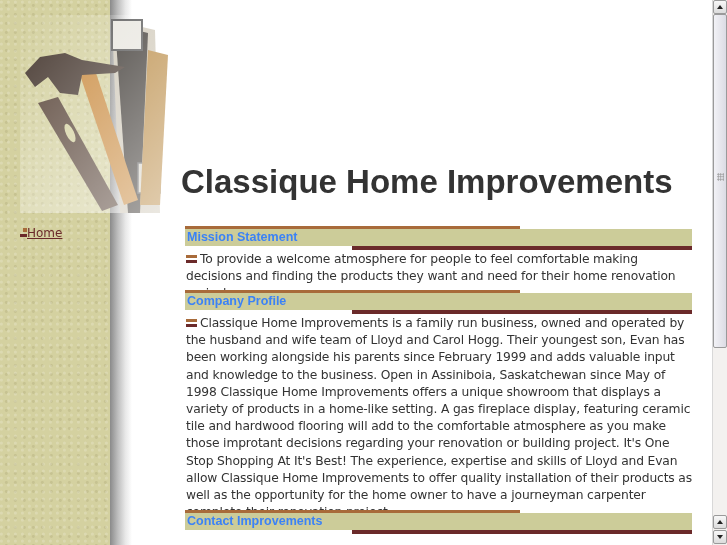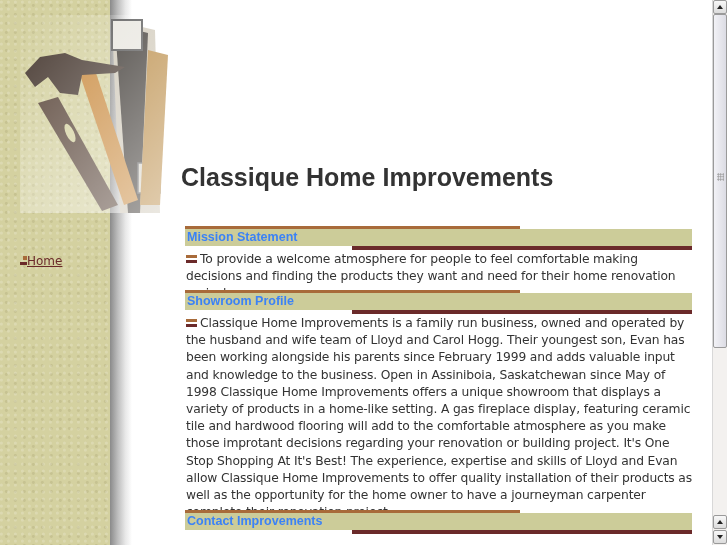--- a/index.html
+++ b/index.html
@@ -16,34 +16,34 @@
       radial-gradient(circle at 70% 60%, rgba(120,110,60,0.15) 1px, transparent 2px);
     background-size:7px 7px, 9px 9px;
   }
   .sidebar-shadow {
     position:absolute; left:110px; top:0; width:22px; height:545px;
     background:linear-gradient(to right, #8a8a8a 0%, #bdbdbd 35%, #e8e8e8 70%, #ffffff 100%);
   }
   .logo {
     position:absolute; left:20px; top:15px; width:155px; height:198px;
   }
-  .nav { position:absolute; left:20px; top:226px; font-size:12px;margin-top:28px; }
+  .nav { position:absolute; left:20px; top:226px; font-size:12px; }
   .nav-item { display:block; margin-bottom:6px; line-height:15px; }
   .nav-bullet {
     display:inline-block; width:7px; height:10px; vertical-align:-1px; position:relative;
   }
   .nav-bullet::before { content:""; position:absolute; left:3px; top:0; width:4px; height:4px; background:#a86b3a; }
   .nav-bullet::after { content:""; position:absolute; left:0; top:6px; width:7px; height:3px; background:#6b2a2a; }
   .nav-link { color:#6b2a2a; text-decoration:underline; cursor:pointer; }
   .nav-item.block .nav-link { display:block; margin-top:2px; }
 
   .title {
     position:absolute; left:181px; top:163px; margin:0;
     font-family:"Liberation Sans", sans-serif;
-    font-size:25px; font-weight:bold; color:#333333; white-space:nowrap;
+    font-size:33px; font-weight:bold; color:#333333; white-space:nowrap;
   }
   .section { position:absolute; left:185px; width:507px; }
   .sec-head { position:relative; height:25px; }
   .sec-top { position:absolute; left:0; top:0; height:3px; width:335px; background:#a86b3a; }
   .sec-bar { position:absolute; left:0; top:3px; height:17px; width:507px; background:#cccc99; }
   .sec-under { position:absolute; left:167px; top:20px; height:4px; width:340px; background:#6b2a2a; }
   .sec-label {
     position:absolute; left:2px; top:4px; font-size:12.5px; font-weight:bold; color:#3b82f6;
     font-family:"Liberation Sans", sans-serif;
   }
@@ -109,21 +109,21 @@
     <span class="sec-label">Mission Statement</span>
   </div>
   <p class="sec-body"><span class="para-bullet"></span><span>To provide a welcome atmosphere for people to feel comfortable making decisions and finding the products they want and need for their home renovation project.</span></p>
 </div>
 
 <div class="section" style="top:290px;">
   <div class="sec-head">
     <div class="sec-top"></div>
     <div class="sec-bar"></div>
     <div class="sec-under"></div>
-    <span class="sec-label">Showroom Profile</span>
+    <span class="sec-label">Company Profile</span>
   </div>
   <p class="sec-body"><span class="para-bullet"></span><span>Classique Home Improvements is a family run business, owned and operated by the husband and wife team of Lloyd and Carol Hogg. Their youngest son, Evan has been working alongside his parents since February 1999 and adds valuable input and knowledge to the business. Open in Assiniboia, Saskatchewan since May of 1998 Classique Home Improvements offers a unique showroom that displays a variety of products in a home-like setting. A gas fireplace display, featuring ceramic tile and hardwood flooring will add to the comfortable atmosphere as you make those improtant decisions regarding your renovation or building project. It's One Stop Shopping At It's Best! The experience, expertise and skills of Lloyd and Evan allow Classique Home Improvements to offer quality installation of their products as well as the opportunity for the home owner to have a journeyman carpenter complete their renovation project.</span></p>
 </div>
 
 <div class="section" style="top:510px;">
   <div class="sec-head">
     <div class="sec-top"></div>
     <div class="sec-bar"></div>
     <div class="sec-under"></div>
     <span class="sec-label">Contact Improvements</span>

